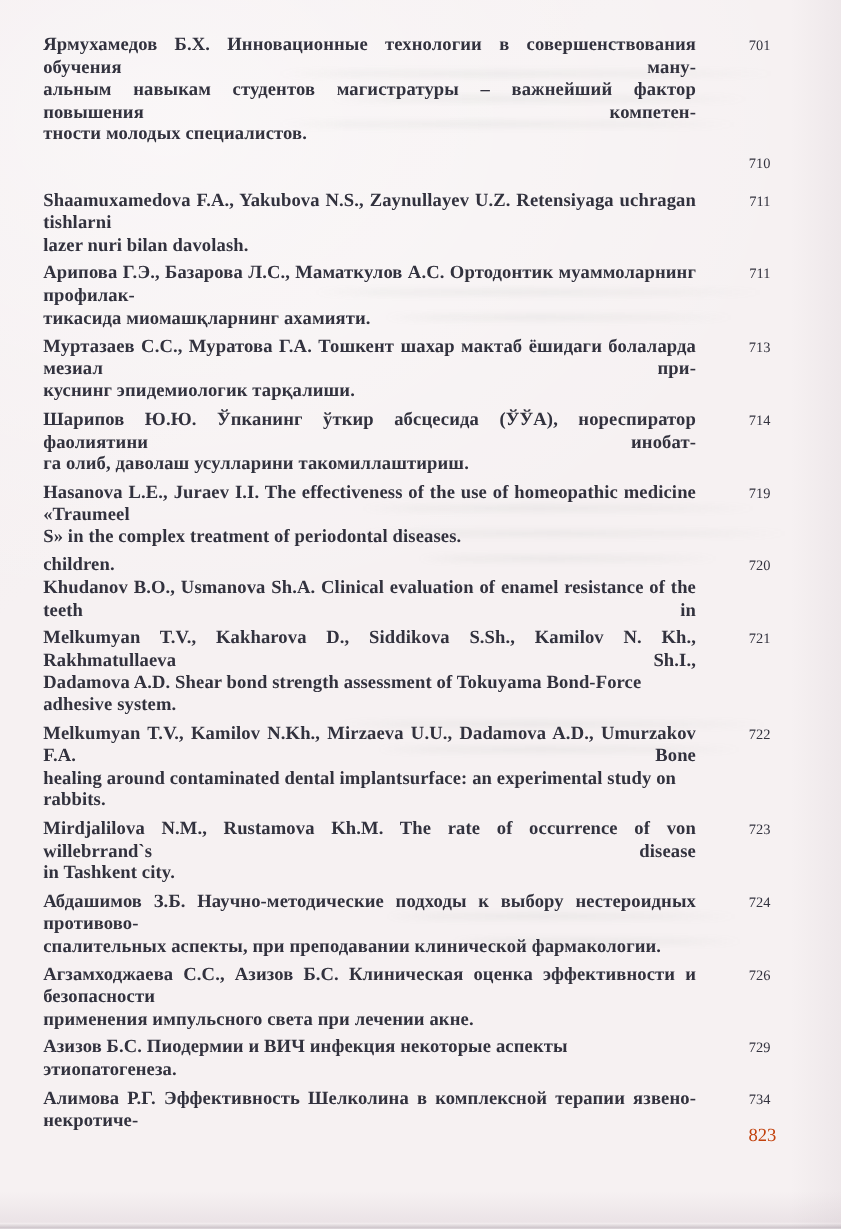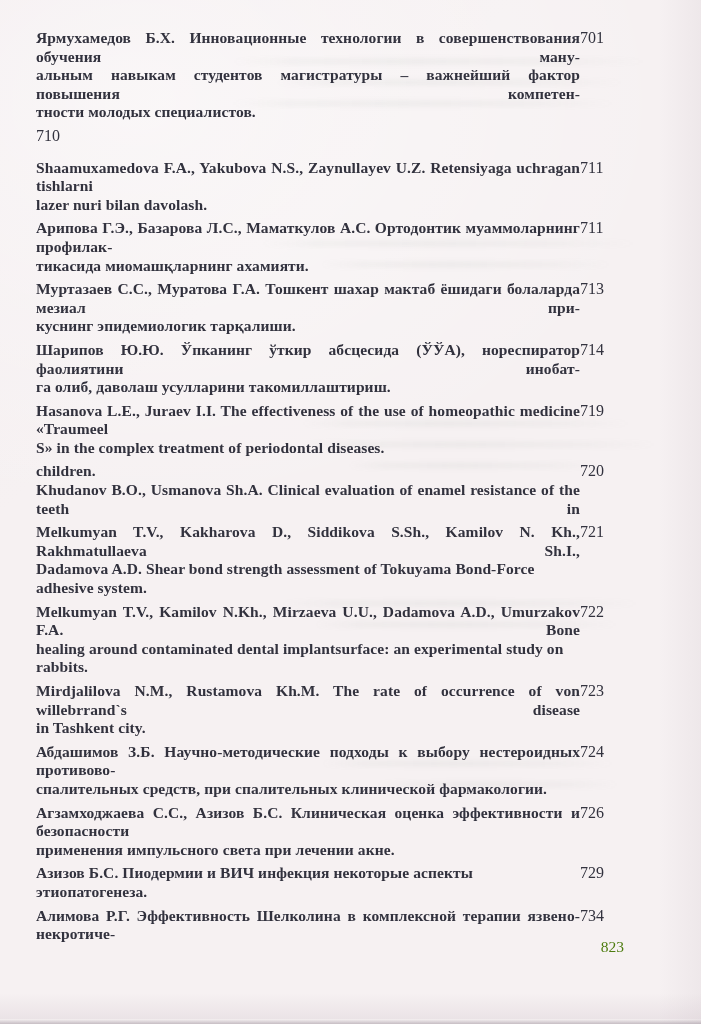--- a/index.html
+++ b/index.html
@@ -79,30 +79,30 @@
   .entry-text .line {
     white-space: normal;
     font-weight: bold;
   }
   .entry-text .line.fill {
     text-align: justify;
     text-align-last: justify;
   }
   .entry-page {
     flex: 1 1 auto;
-    text-align: left;
-    font-size: 16px;
+    text-align: right;
+    font-size: 12px;
     line-height: 18.6px;
   }
   .folio {
     position: absolute;
-    right: 77px;
+    right: 54px;
     top: 938px;
     font-size: 15.5px;
-    color: #4d7c0f;
+    color: #c2410c;
   }
 </style>
 </head>
 <body>
 
 <div class="paper"></div>
 
 <div class="bleed" style="left:230px; top:58px; width:440px;">
   <div class="streak" style="width:95%"></div>
   <div class="streak" style="width:80%; margin-left:10%"></div>
@@ -197,21 +197,21 @@
     <div class="entry">
       <div class="entry-text">
         <div class="line fill">Mirdjalilova N.M., Rustamova Kh.M. The rate of occurrence of von willebrrand`s disease</div>
         <div class="line">in Tashkent city.</div>
       </div>
       <div class="entry-page">723</div>
     </div>
     <div class="entry">
       <div class="entry-text">
         <div class="line fill">Абдашимов З.Б. Научно-методические подходы к выбору нестероидных противово-</div>
-        <div class="line">спалительных средств, при спалительных клинической фармакологии.</div>
+        <div class="line">спалительных аспекты, при преподавании клинической фармакологии.</div>
       </div>
       <div class="entry-page">724</div>
     </div>
     <div class="entry">
       <div class="entry-text">
         <div class="line fill">Агзамходжаева С.С., Азизов Б.С. Клиническая оценка эффективности и безопасности</div>
         <div class="line">применения импульсного света при лечении акне.</div>
       </div>
       <div class="entry-page">726</div>
     </div>

